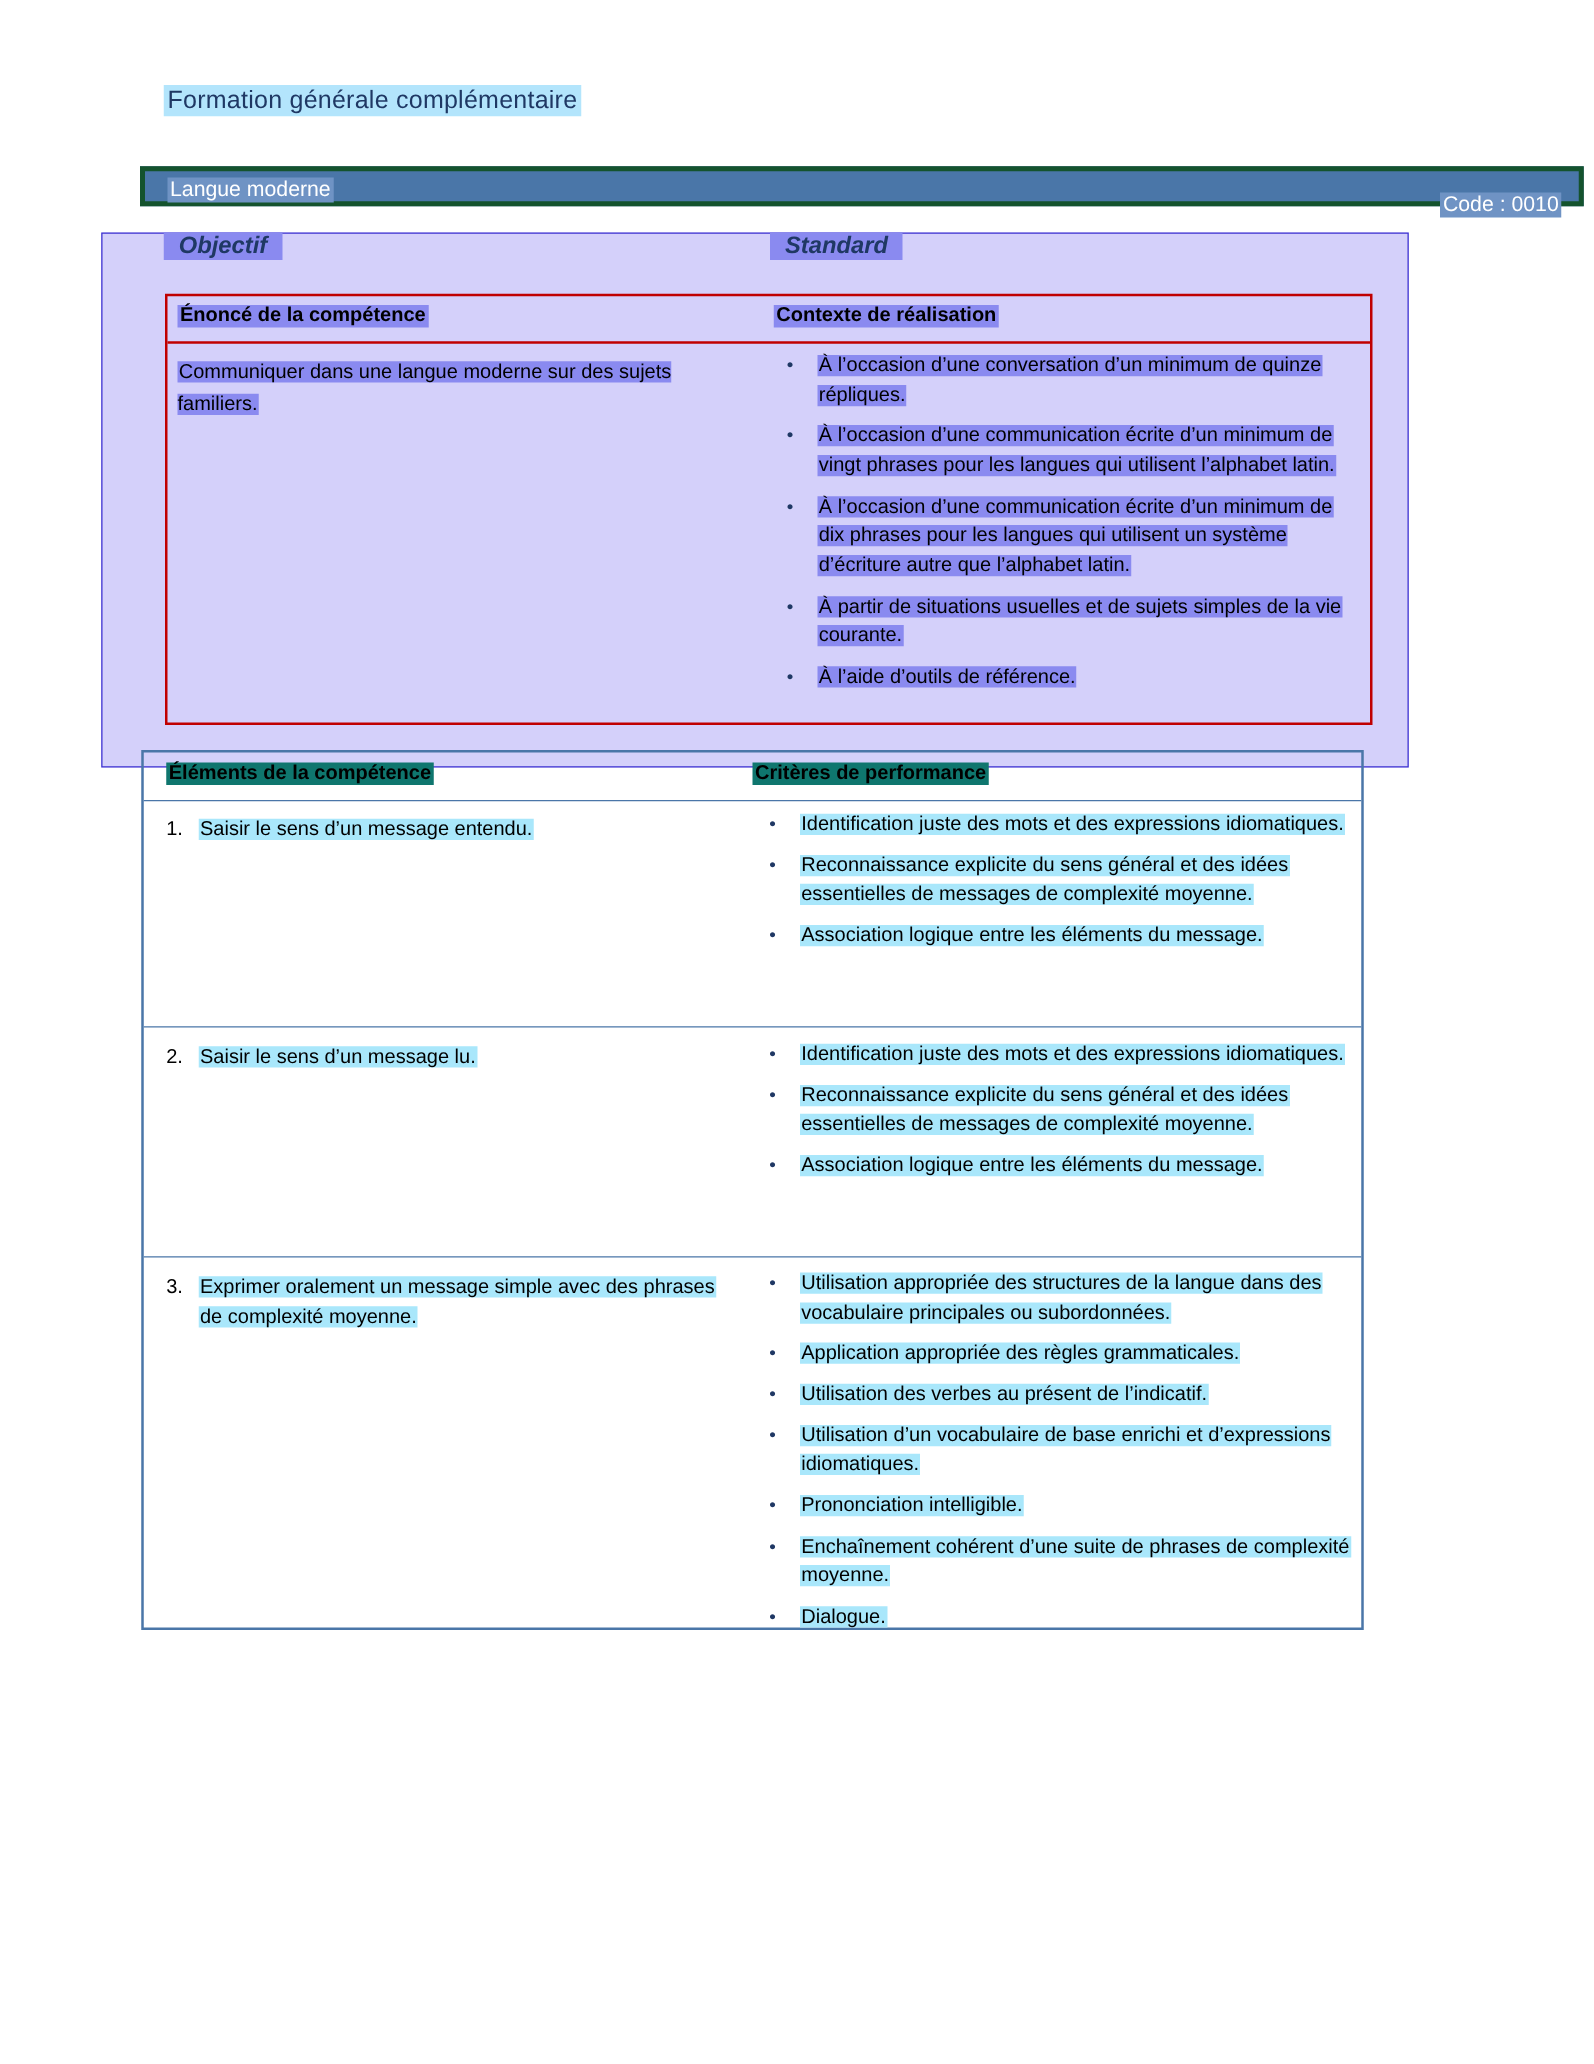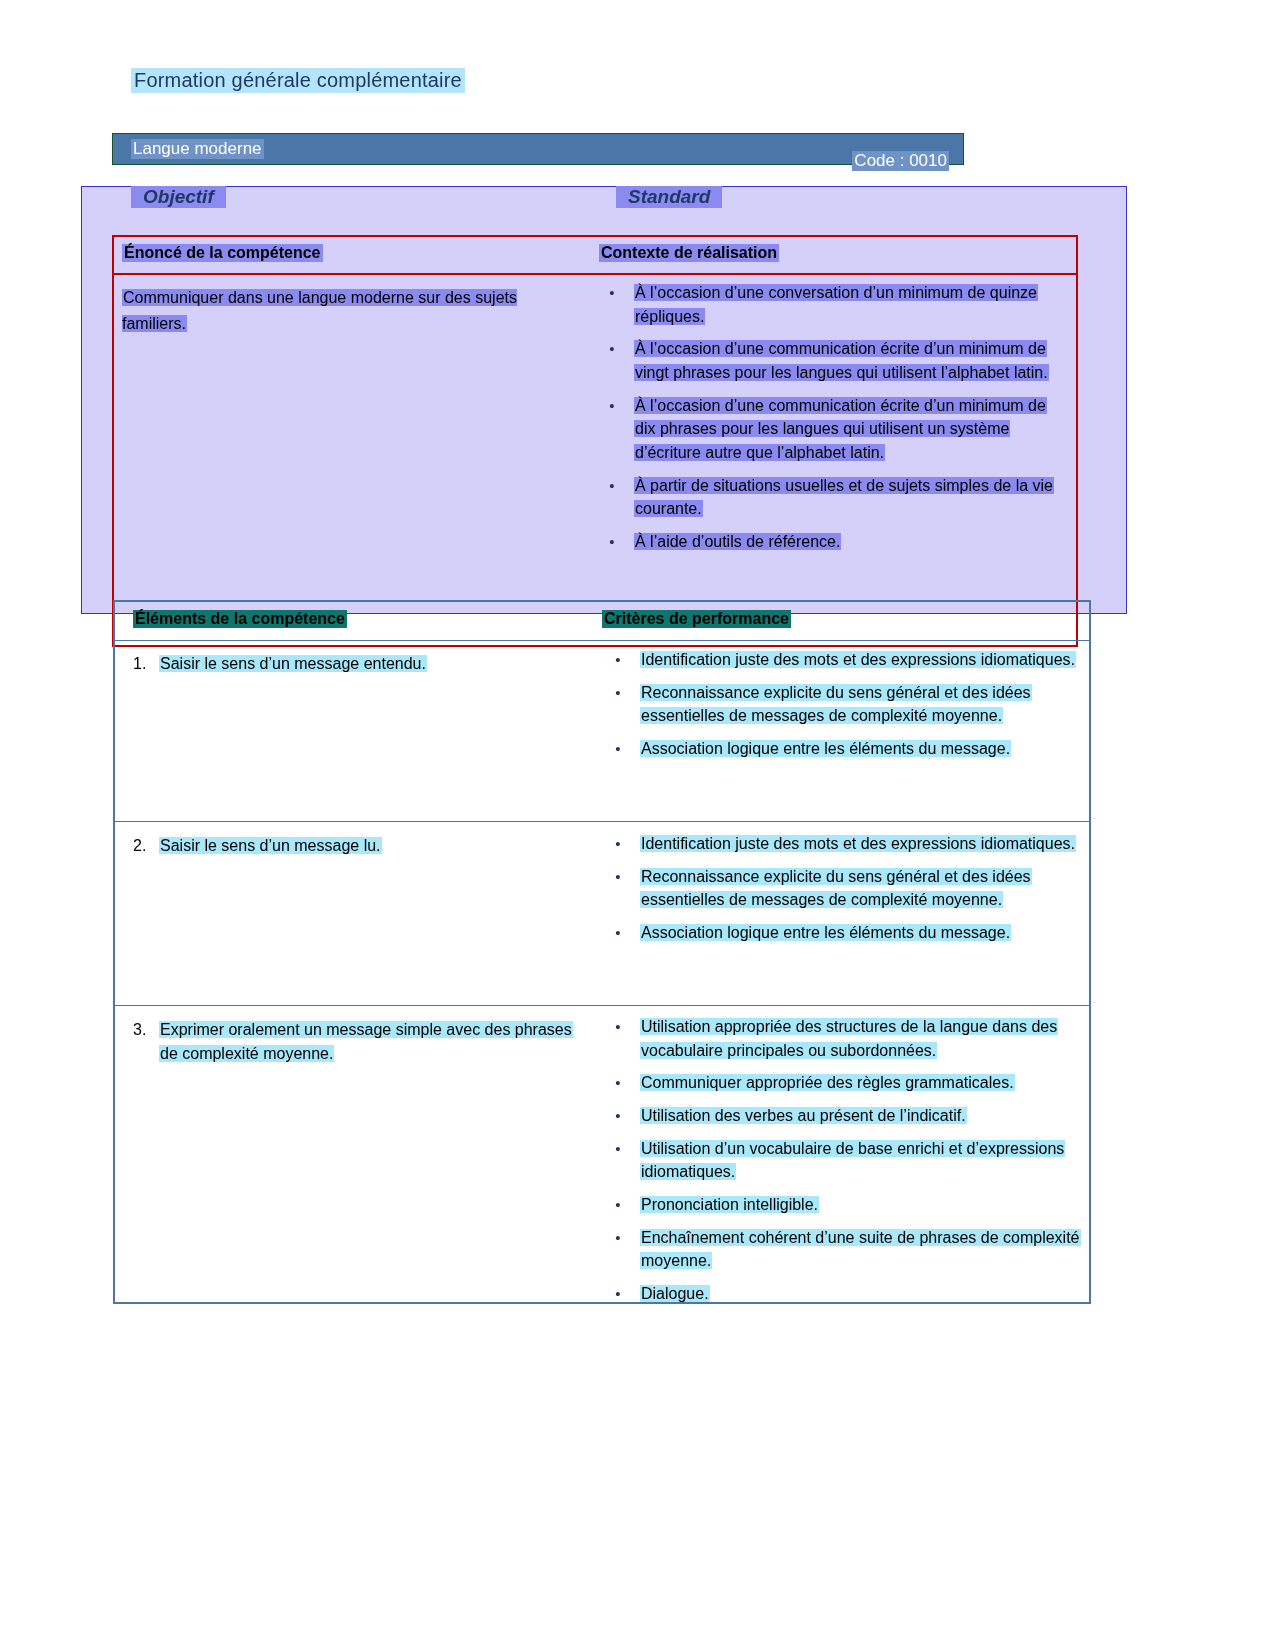--- a/index.html
+++ b/index.html
@@ -31,24 +31,24 @@
     color: #1f3864;
     background: #b3e5fc;
     padding: 1px 3px;
     letter-spacing: 0.2px;
   }
 
   .title-bar {
     position: absolute;
     left: 112px;
     top: 133px;
-    width: 852px;
+    width: 1155px;
     height: 32px;
     background: #4a76a8;
-    border: 1px solid #14532d;
+    border: 4px solid #14532d;
     box-sizing: border-box;
   }
   .title-bar .tb-left {
     position: absolute;
     left: 18px;
     top: 5px;
     font-size: 17px;
     color: #ffffff;
     background: #6f93c4;
     padding: 0 2px;
@@ -93,24 +93,24 @@
     color: #1f3864;
     background: #8a8af0;
     padding: 0 12px;
   }
   .os-objectif { left: 0; }
   .os-standard { left: 485px; text-align: center; }
 
   
   .table-top {
     position: absolute;
-    left: 112px;
+    left: 132px;
     top: 235px;
     width: 966px;
-    height: 412px;
+    height: 345px;
     border: 2px solid #c00000;
     box-sizing: border-box;
   }
   .table-top .hdr-sep {
     position: absolute;
     left: 0; right: 0;
     top: 36px;
     height: 2px;
     background: #c00000;
   }
@@ -304,21 +304,21 @@
       </ul>
     </div>
 
     <div class="elem" style="top:416px">
       <span class="num">3.</span>
       <span class="etxt"><span>Exprimer oralement un message simple avec des phrases de complexité moyenne.</span></span>
     </div>
     <div class="crit" style="top:413px">
       <ul class="blist cy">
         <li><span class="bullet">•</span><span class="txt">Utilisation appropriée des structures de la langue dans des vocabulaire principales ou subordonnées.</span></li>
-        <li><span class="bullet">•</span><span class="txt">Communiquer appropriée des règles grammaticales.</span></li>
+        <li><span class="bullet">•</span><span class="txt">Application appropriée des règles grammaticales.</span></li>
         <li><span class="bullet">•</span><span class="txt">Utilisation des verbes au présent de l’indicatif.</span></li>
         <li><span class="bullet">•</span><span class="txt">Utilisation d’un vocabulaire de base enrichi et d’expressions idiomatiques.</span></li>
         <li><span class="bullet">•</span><span class="txt">Prononciation intelligible.</span></li>
         <li><span class="bullet">•</span><span class="txt">Enchaînement cohérent d’une suite de phrases de complexité moyenne.</span></li>
         <li><span class="bullet">•</span><span class="txt">Dialogue.</span></li>
       </ul>
     </div>
   </div>
 
 </div>

